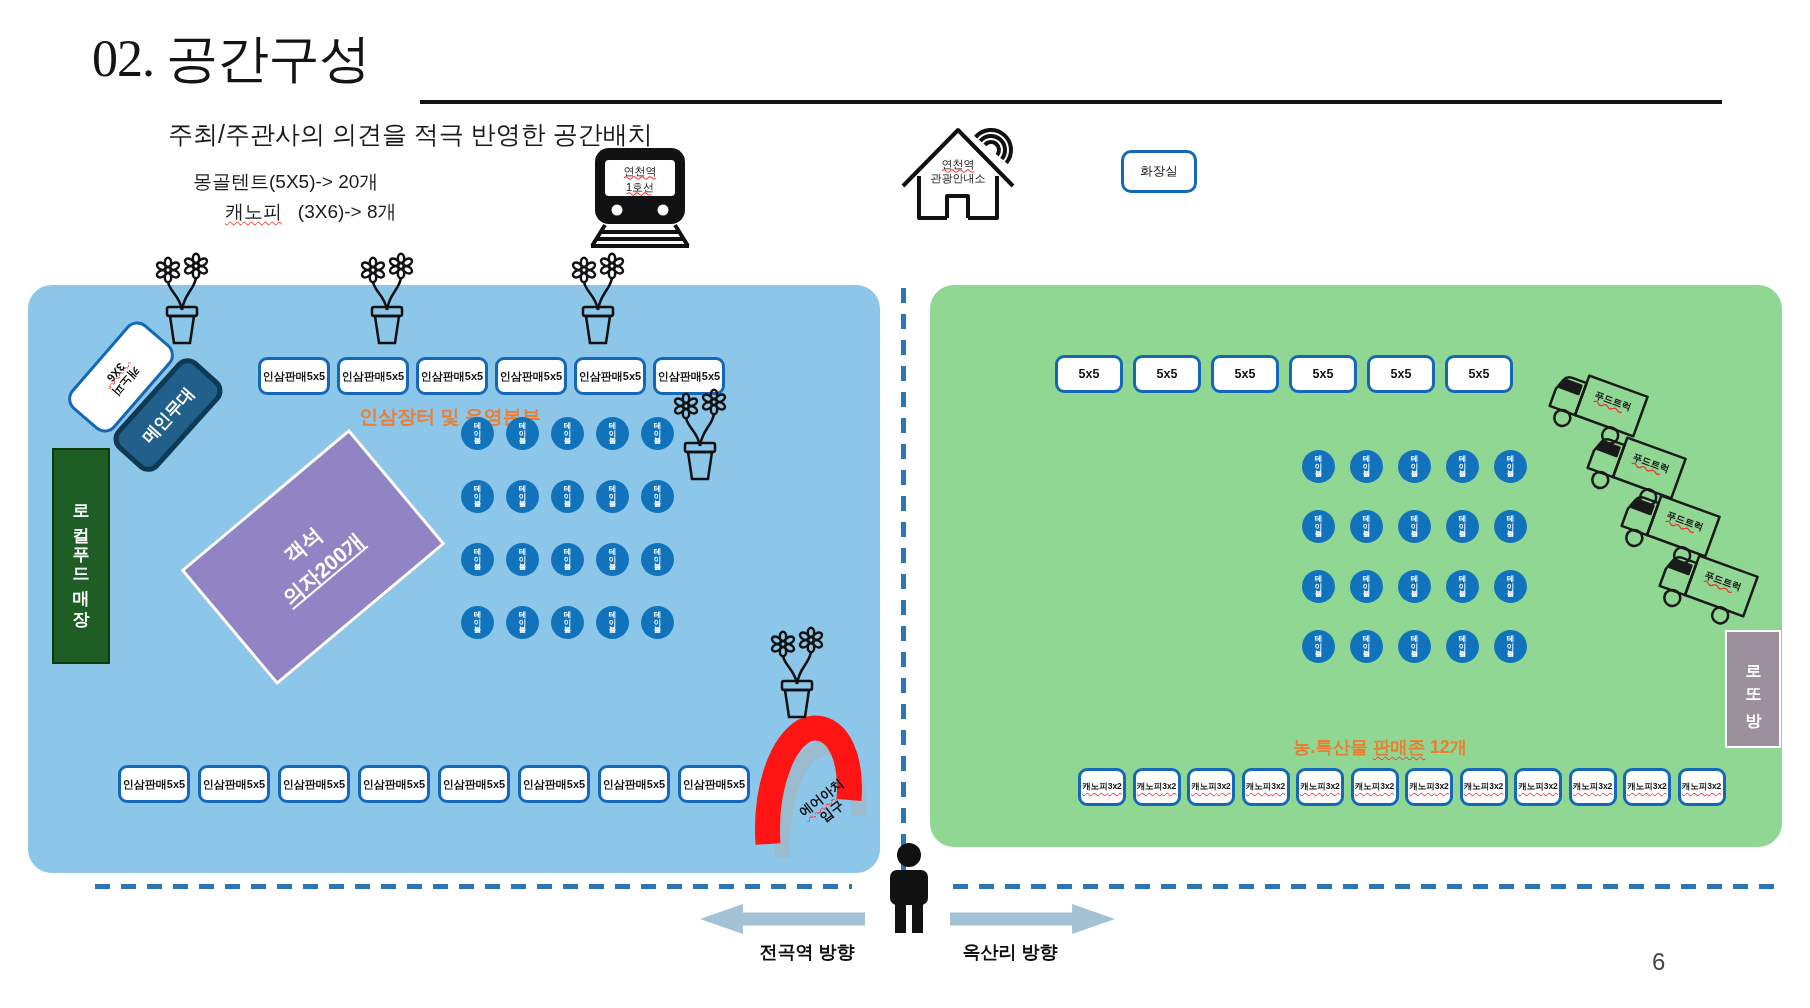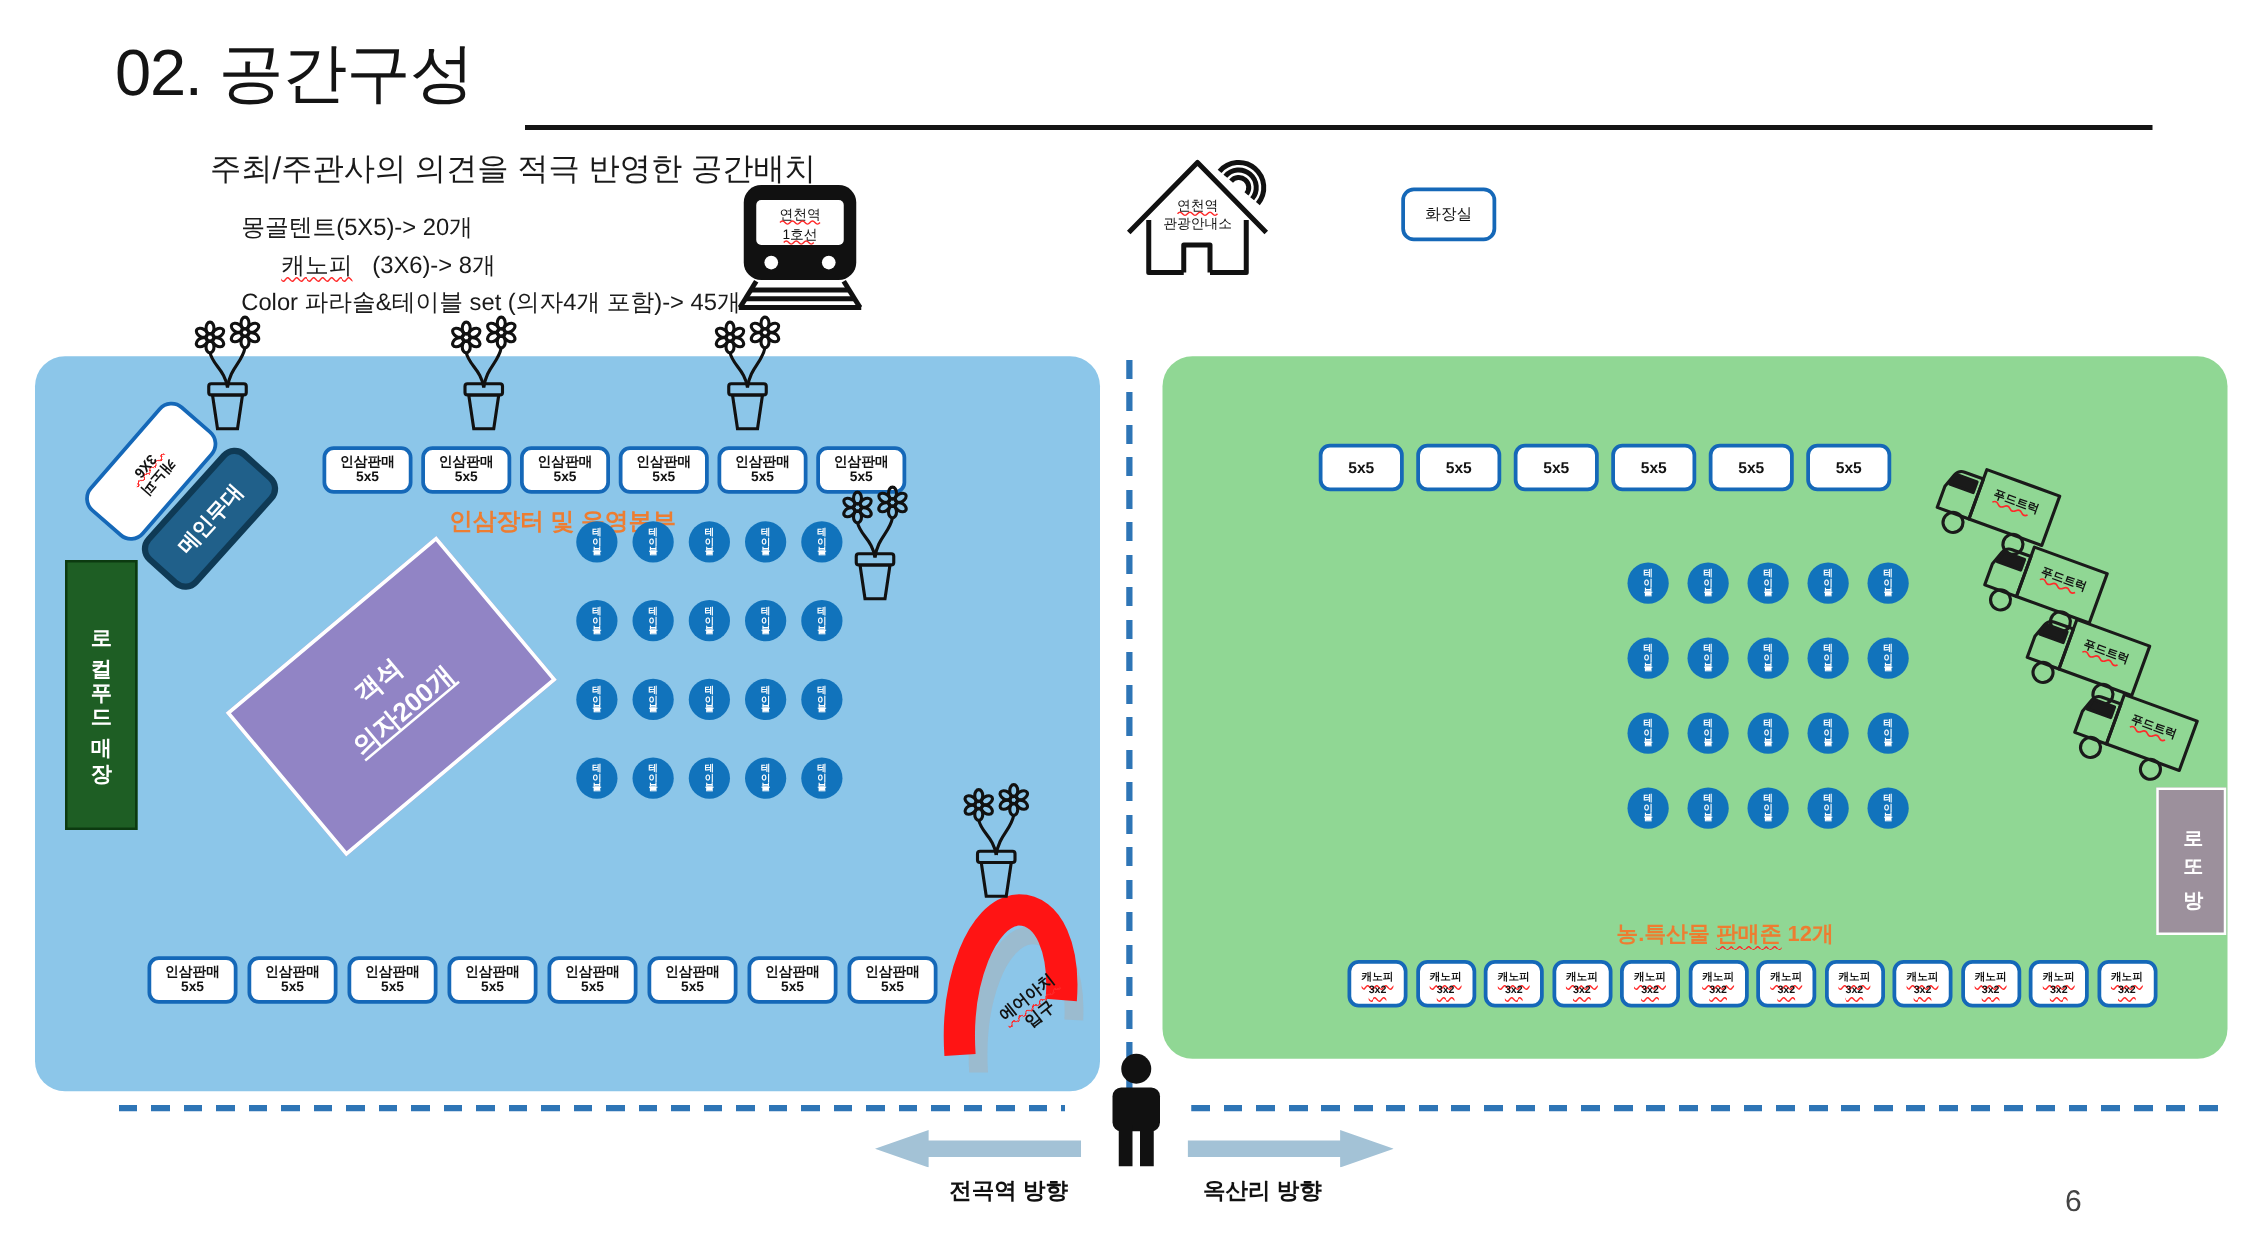--- a/index.html
+++ b/index.html
@@ -1,29 +1,29 @@
 <!DOCTYPE html>
 <html><head>
 <meta charset="utf-8">
 <style>
   html,body{margin:0;padding:0;background:#fff;}
   .slide{position:relative;width:1810px;height:1008px;background:#ffffff;
     font-family:"Liberation Sans","DejaVu Sans",sans-serif;overflow:hidden;color:#111;}
   .abs{position:absolute;}
   .sq{text-decoration-line:underline;text-decoration-style:wavy;text-decoration-color:#ff2a2a;
       text-decoration-thickness:1px;text-underline-offset:3px;}
-  .title{font-size:52px;font-weight:400;letter-spacing:-1px;color:#141414;}
+  .title{font-size:52px;font-weight:400;letter-spacing:-1px;color:#141414;font-family:Liberation Serif, serif;}
   .title-line{background:#141414;height:4px;}
   .subtitle{font-size:25px;font-weight:400;color:#1a1a1a;}
   .bullet{font-size:19px;color:#1a1a1a;white-space:pre;}
   .zone{border-radius:24px;}
   .zone-blue{background:#8CC6E9;}
   .zone-green{background:#90D794;}
   .booth{background:#fff;border:3px solid #1568B8;border-radius:9px;height:38px;
-    display:flex;flex-direction:column;align-items:center;justify-content:center;
+    display:flex;flex-direction:row;align-items:center;justify-content:center;
     line-height:1.12;color:#111;font-weight:600;box-sizing:border-box;text-align:center;}
   .booth-row{display:flex;}
   .orange-label{color:#ED7D31;font-weight:700;white-space:nowrap;}
   .tbl-grid{display:flex;flex-direction:column;}
   .tbl-row{display:flex;}
   .tbl-circle{width:33px;height:33px;border-radius:50%;background:#1173BC;color:#fff;
     display:flex;flex-direction:column;align-items:center;justify-content:center;
     font-size:7.5px;font-weight:700;line-height:1.02;}
   .tilt-box{display:flex;flex-direction:column;align-items:center;justify-content:center;
     box-sizing:border-box;text-align:center;}
@@ -53,21 +53,20 @@
 </head>
 <body>
 
 <div class="slide">
 
   <div class="abs title" style="left:92px;top:24px;">02. 공간구성</div>
   <div class="abs title-line" style="left:420px;top:100px;width:1302px;"></div>
   <div class="abs subtitle" style="left:168px;top:118px;">주최/주관사의 의견을 적극 반영한 공간배치</div>
   <div class="abs bullet" style="left:193px;top:169px;">몽골텐트(5X5)-&gt; 20개</div>
   <div class="abs bullet" style="left:193px;top:199px;margin-left:32px;"><span class="sq">캐노피</span><span>   (3X6)-&gt; 8개</span></div>
-  <div class="abs bullet" style="left:193px;top:229px;">Color 파라솔&amp;테이블 set (의자4개 포함)-&gt; 45개</div>
 
   <div class="abs" style="left:585px;top:148px;">
     <svg width="110" height="100" viewBox="0 0 110 100">
       <rect x="10" y="0" width="90" height="76" rx="14" fill="#111"></rect>
       <rect x="20" y="12" width="70" height="36" rx="4" fill="#fff"></rect>
       <text x="55" y="27" font-size="11" text-anchor="middle" fill="#111">연천역</text>
       <text x="55" y="43" font-size="11" text-anchor="middle" fill="#111">1호선</text>
       <path d="M39,30 q2,-2.5 4,0 t4,0 t4,0 t4,0 t4,0 t4,0 t4,0 t4,0" stroke="#ff2a2a" fill="none" stroke-width="1.1"></path>
       <path d="M42,46 q2,-2.5 4,0 t4,0 t4,0 t4,0 t4,0 t4,0" stroke="#ff2a2a" fill="none" stroke-width="1.1"></path>
       <circle cx="32" cy="62" r="5.5" fill="#fff"></circle>

